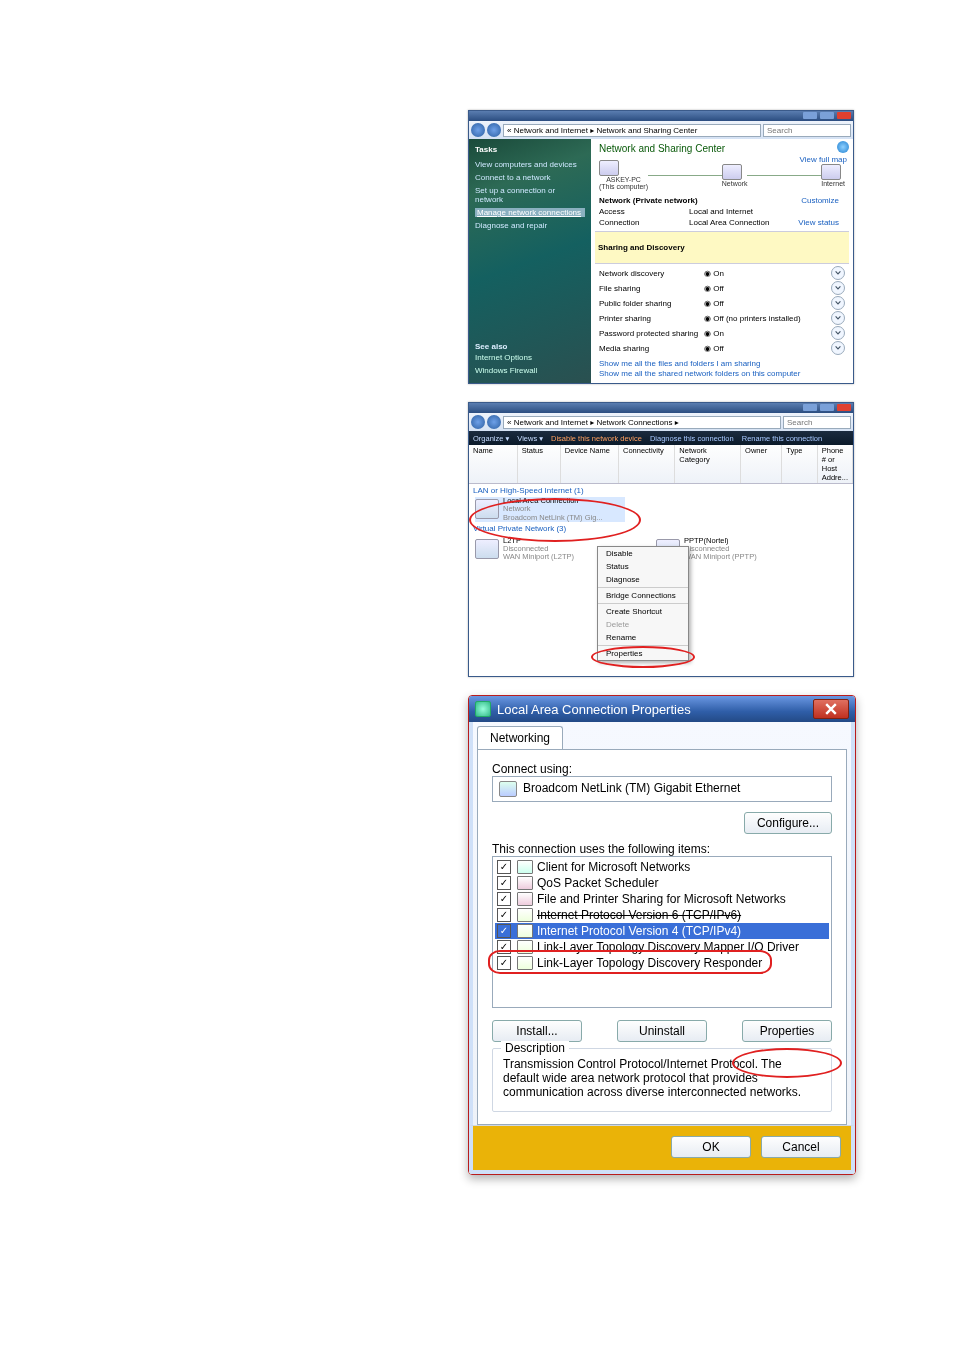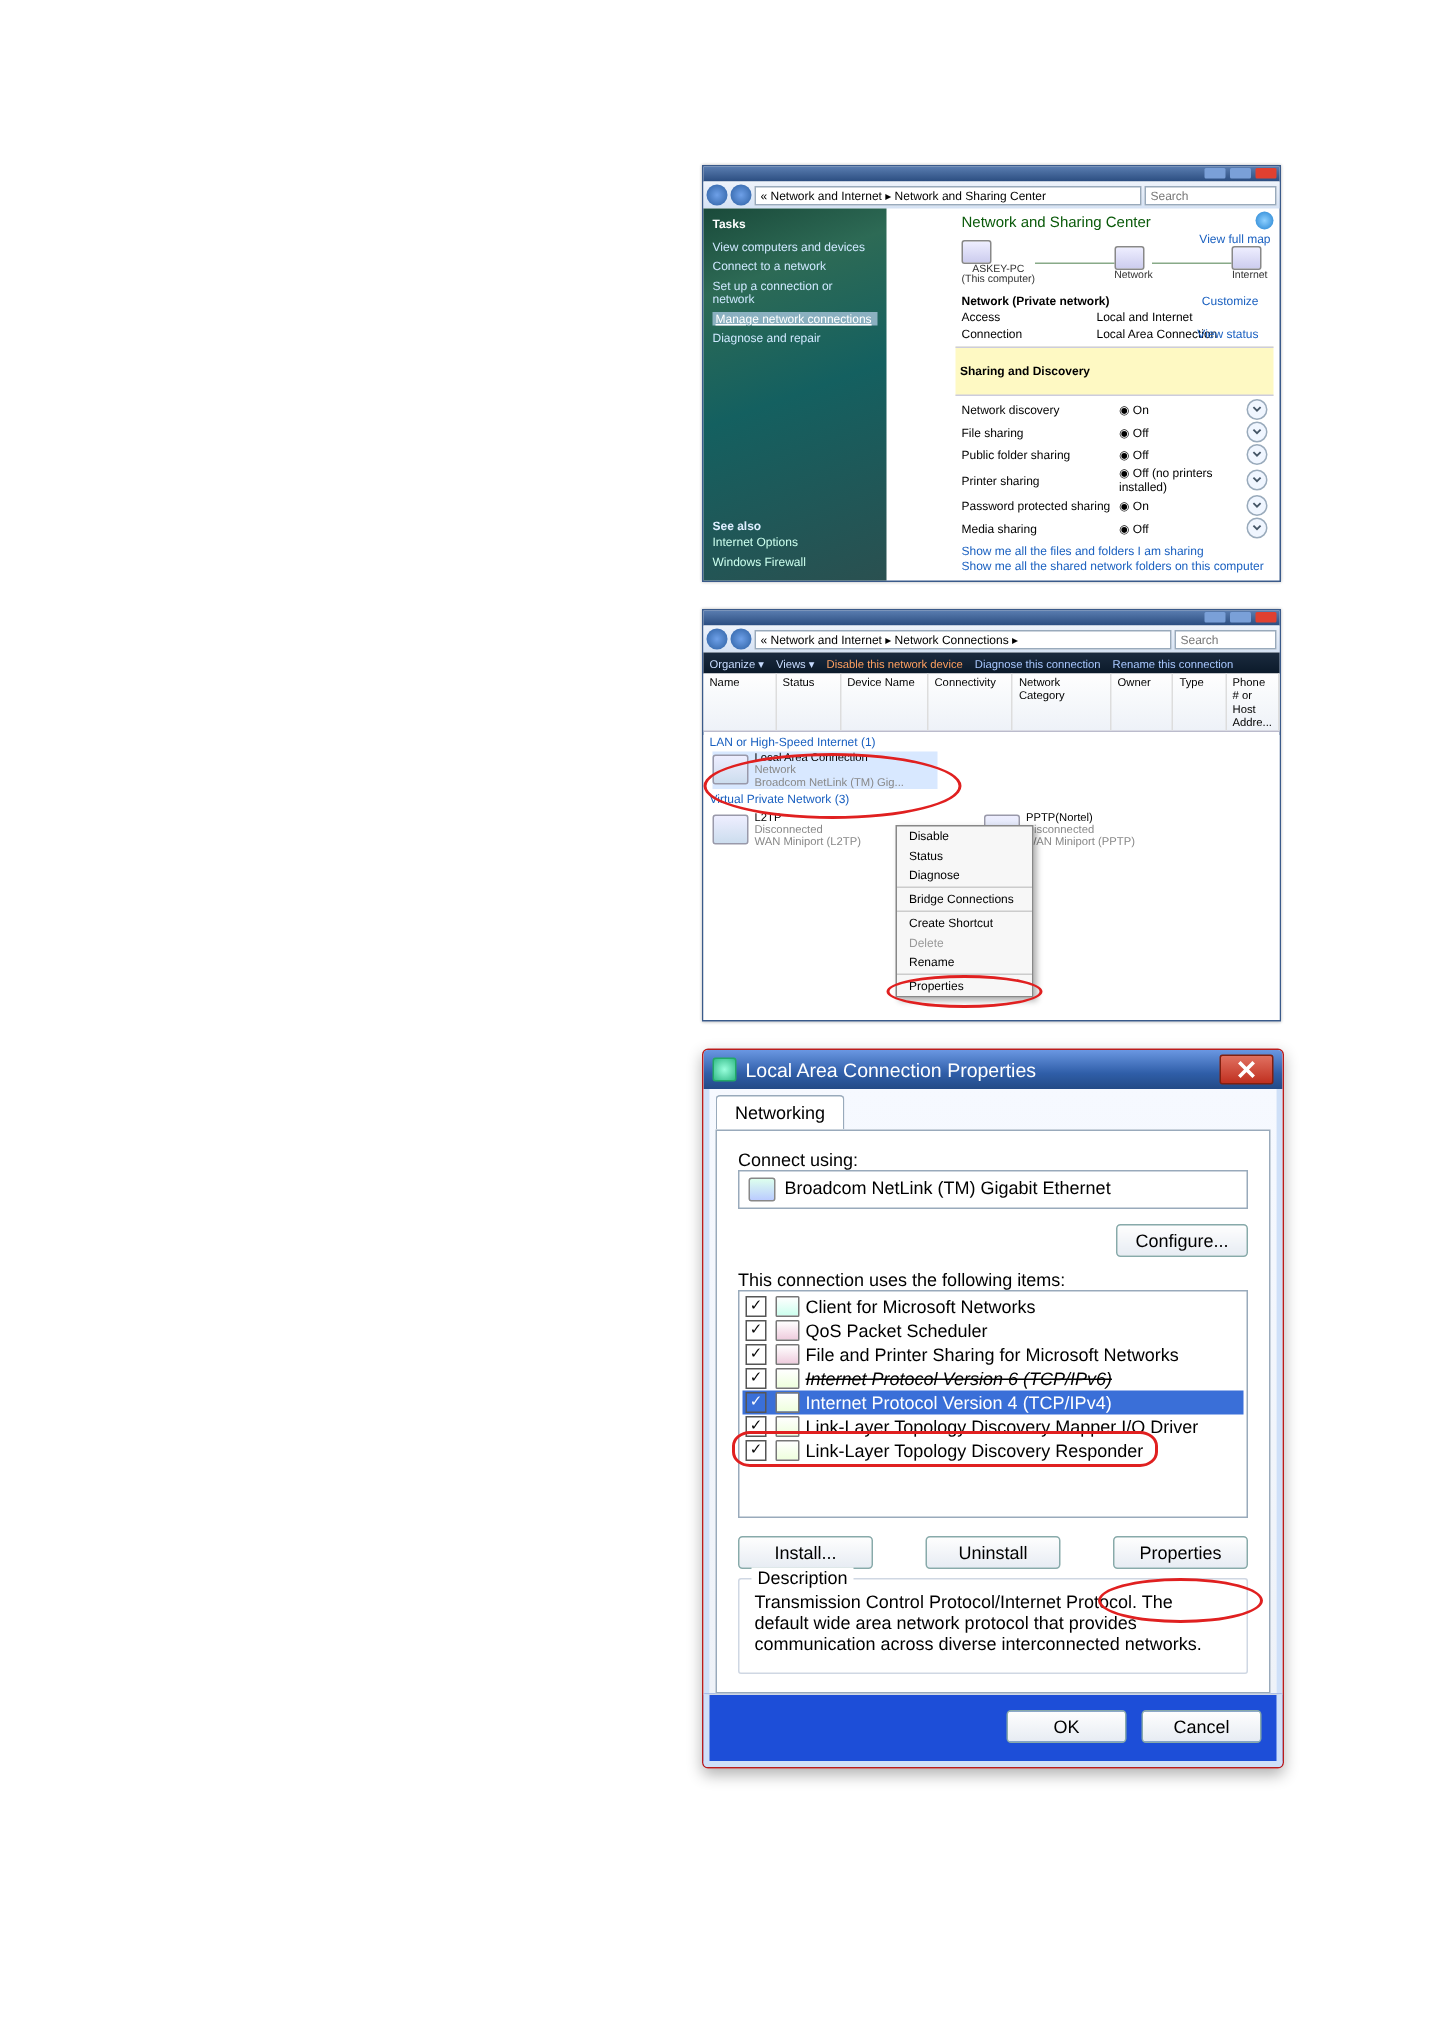--- a/index.html
+++ b/index.html
@@ -59,21 +59,21 @@
     display:flex;flex-direction:column;
   }
   .tasks .hd{font-weight:bold;margin-bottom:4px;}
   .tasks a{color:#cfe8ff;display:block;margin:2px 0;font-size:8px;}
   .tasks a.und{text-decoration:underline;}
   .tasks a.sel{background:#8ab0c0;color:#fff;padding:0 2px;}
   .tasks .spacer{flex:1;}
   .tasks .see{color:#def;font-weight:bold;margin-top:6px;}
   .tasks .see + a, .tasks .see ~ a{color:#cfe;}
 
-  .nsc-main{flex:1;padding:4px 8px;position:relative;margin-left:42px;}
+  .nsc-main{flex:1;padding:4px 8px;position:relative;}
   .nsc-main h3{font-size:10px;color:#0a5a0a;margin:0 0 0 0;font-weight:normal;}
   .nsc-net{display:flex;justify-content:space-around;align-items:center;margin:6px 0;}
   .neticon{width:18px;height:14px;border:1px solid #888;border-radius:2px;background:linear-gradient(#eef,#cce);}
   .netlbl{font-size:7px;text-align:center;color:#333;}
   .netline{flex:1;height:1px;background:#8a8;}
   .fullmap{position:absolute;right:6px;top:16px;font-size:8px;color:#1a60c0;}
 
   .boldrow{font-weight:bold;}
   .kv{display:flex;margin:2px 0;}
   .kv .k{width:90px;}
@@ -140,30 +140,30 @@
   .nic-ic{width:16px;height:14px;border:1px solid #888;background:linear-gradient(#dfe,#bcf);margin-right:6px;border-radius:2px;}
   .btn{background:linear-gradient(#fefefe,#e7ecf3);border:1px solid #8aa;border-radius:3px;padding:3px 12px;font-size:12px;}
   .rightrow{display:flex;justify-content:flex-end;margin-bottom:8px;}
   .itemsbox{border:1px solid #9ab;height:146px;overflow:hidden;padding:2px;}
   .item-row{display:flex;align-items:center;padding:1px 2px;font-size:12px;white-space:nowrap;}
   .chk{width:12px;height:12px;border:1px solid #555;margin-right:6px;display:flex;align-items:center;justify-content:center;font-size:10px;line-height:1;}
   .pic{width:14px;height:12px;border:1px solid #777;margin-right:4px;border-radius:1px;}
   .pic.cli{background:linear-gradient(#fff,#cfe);}
   .pic.srv{background:linear-gradient(#fff,#ecd);}
   .pic.net{background:linear-gradient(#fff,#efd);}
-  .strike{text-decoration:line-through;font-style:italic;}
+  .strike{text-decoration:line-through;}
   .sel-item{background:#3a6fd8;color:#fff;}
 
   .btnrow{display:flex;justify-content:space-between;margin:12px 0 6px 0;}
   .btnrow .btn{min-width:90px;text-align:center;}
 
   .grpbox{border:1px solid #cfd7e3;border-radius:2px;padding:8px 10px 12px 10px;margin-top:4px;position:relative;}
   .grpbox .lg{position:absolute;top:-8px;left:8px;background:#fff;padding:0 4px;font-size:12px;}
 
-  .dlg-foot{background:#1d4ed8;border-top:1px solid #cfd7e3;border-left:4px solid #cfe0f8;border-right:4px solid #cfe0f8;border-bottom:4px solid #cfe0f8;padding:10px 10px 12px 10px;display:flex;justify-content:flex-end;gap:10px;}
+  .dlg-foot{background:#eab308;border-top:1px solid #cfd7e3;border-left:4px solid #cfe0f8;border-right:4px solid #cfe0f8;border-bottom:4px solid #cfe0f8;padding:10px 10px 12px 10px;display:flex;justify-content:flex-end;gap:10px;}
   .dlg-foot .btn{min-width:80px;text-align:center;}
 
   .oval{position:absolute;border:2px solid #e02020;border-radius:50%/50%;pointer-events:none;}
 </style>
 </head>
 <body>
 
 <div class="stage">
 
 <div class="win">

